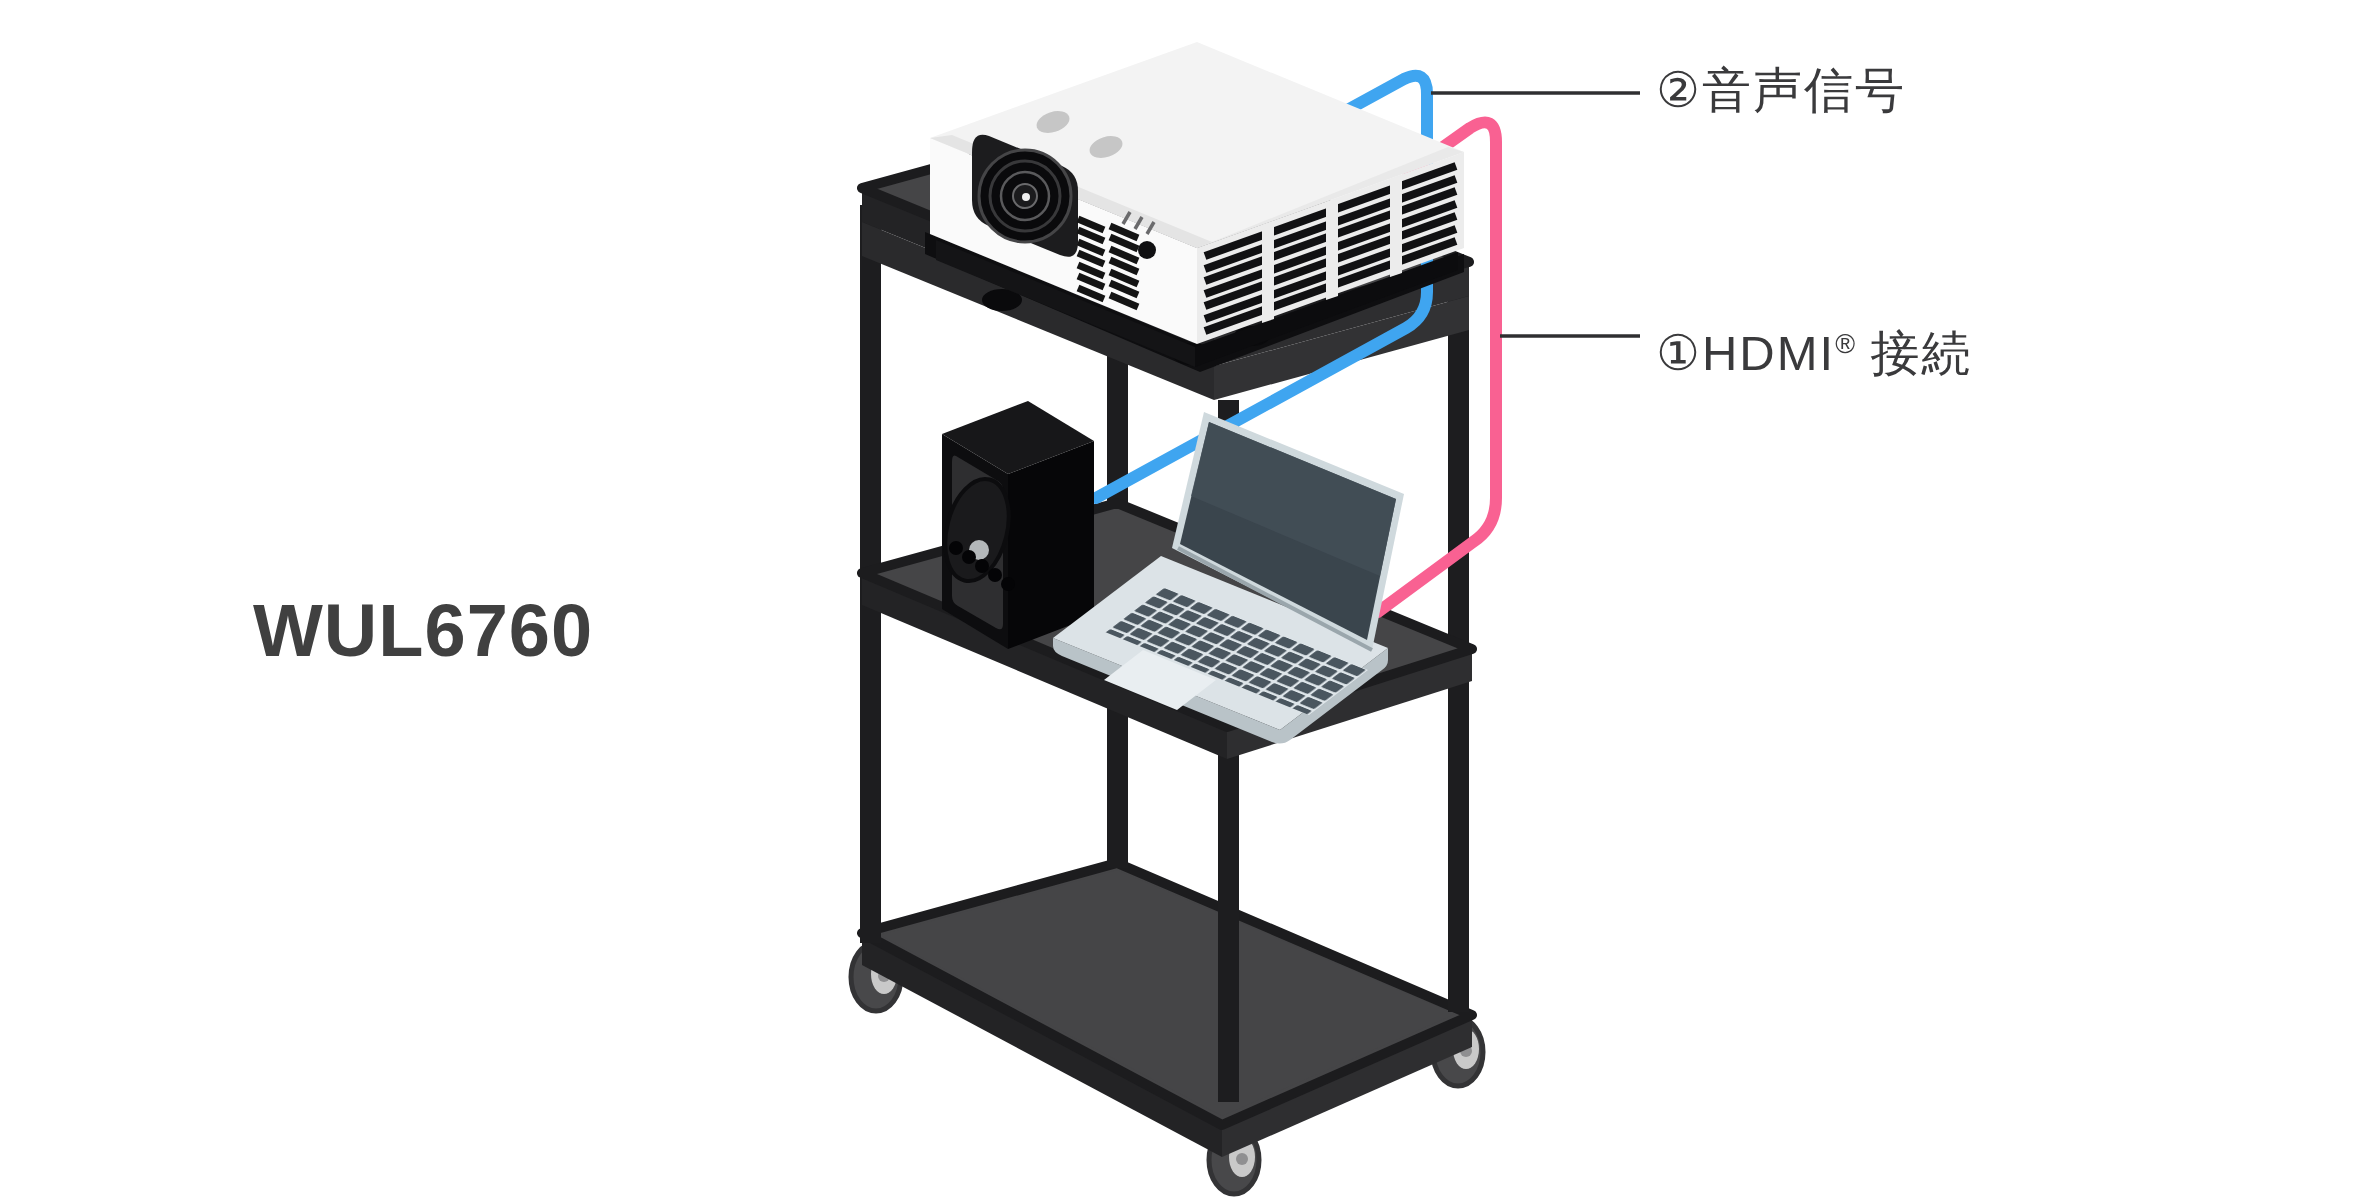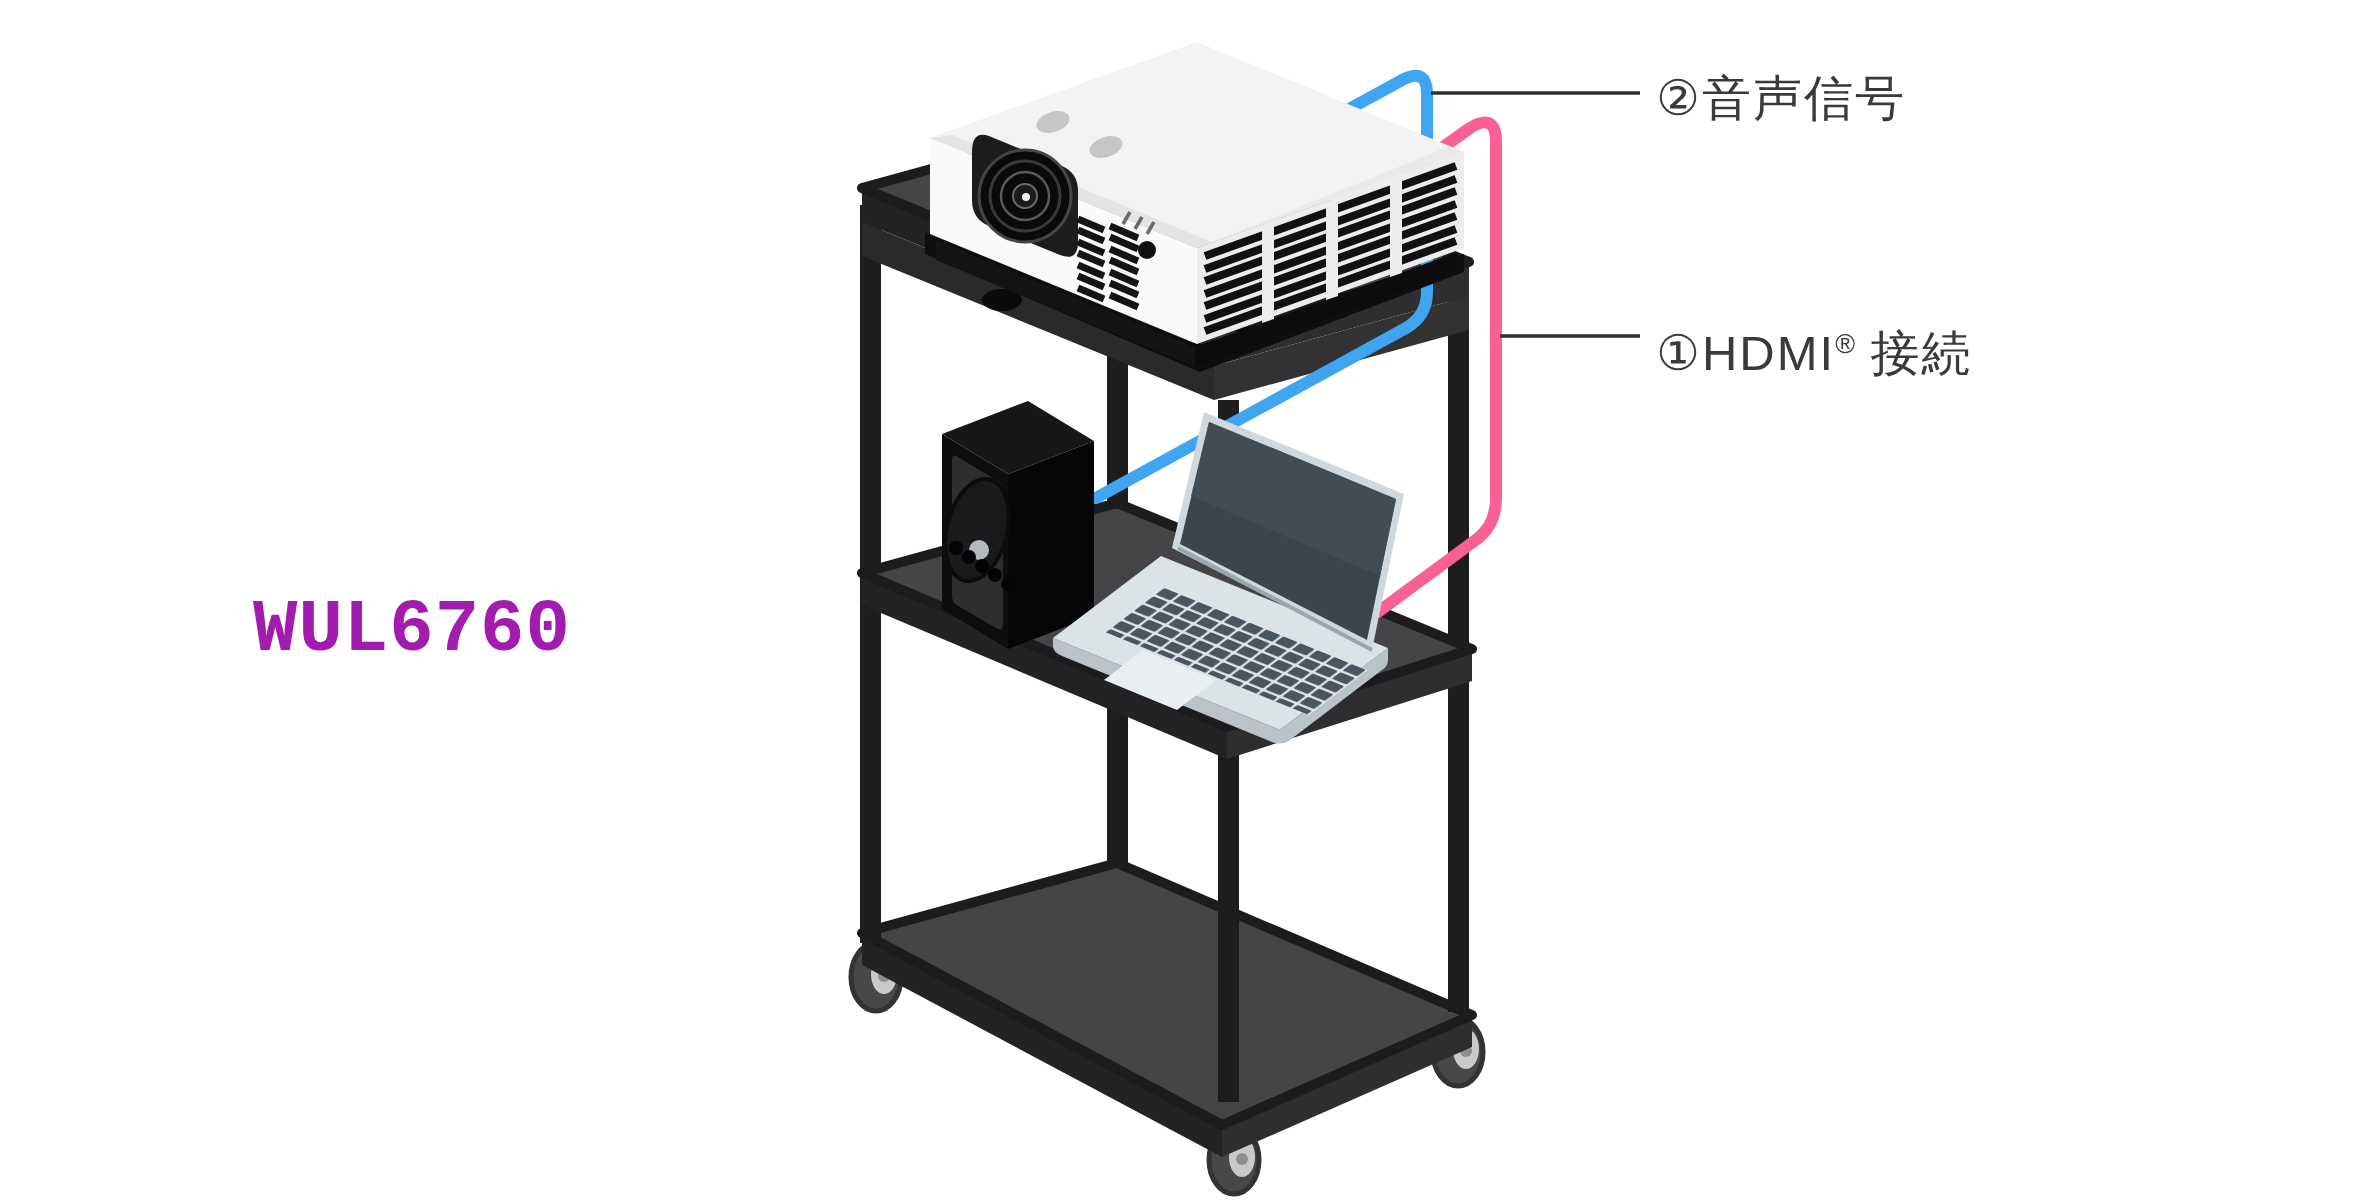--- a/index.html
+++ b/index.html
@@ -23,38 +23,37 @@
     width: 2360px;
     height: 1200px;
   }
   .model-label {
     position: absolute;
     left: 253px;
     top: 588px;
     font-size: 74px;
     font-weight: 700;
     letter-spacing: 1px;
-    color: #a21caf;
+    color: #404040;
     white-space: nowrap;
-    font-family: Liberation Mono, monospace;
   }
   .callout-label {
     position: absolute;
     font-size: 49px;
     font-weight: 400;
     color: #3a3a3c;
     white-space: nowrap;
     letter-spacing: 2px;
   }
   .callout-label sup {
     font-size: 55%;
     vertical-align: super;
     letter-spacing: 0;
   }
-  .callout-audio { left: 1656px; top: 66px; text-align: center; }
+  .callout-audio { left: 1656px; top: 58px; text-align: center; }
   .callout-hdmi  { left: 1656px; top: 321px; }
 </style>
 </head>
 <body>
 
 <div class="stage">
 
   <svg class="scene-svg" viewBox="0 0 2360 1200" xmlns="http://www.w3.org/2000/svg">
     <defs>
       <pattern id="keyPattern" patternUnits="userSpaceOnUse" width="1" height="1" patternTransform="matrix(17 6.9 -10.8 8.2 1164 587)">

